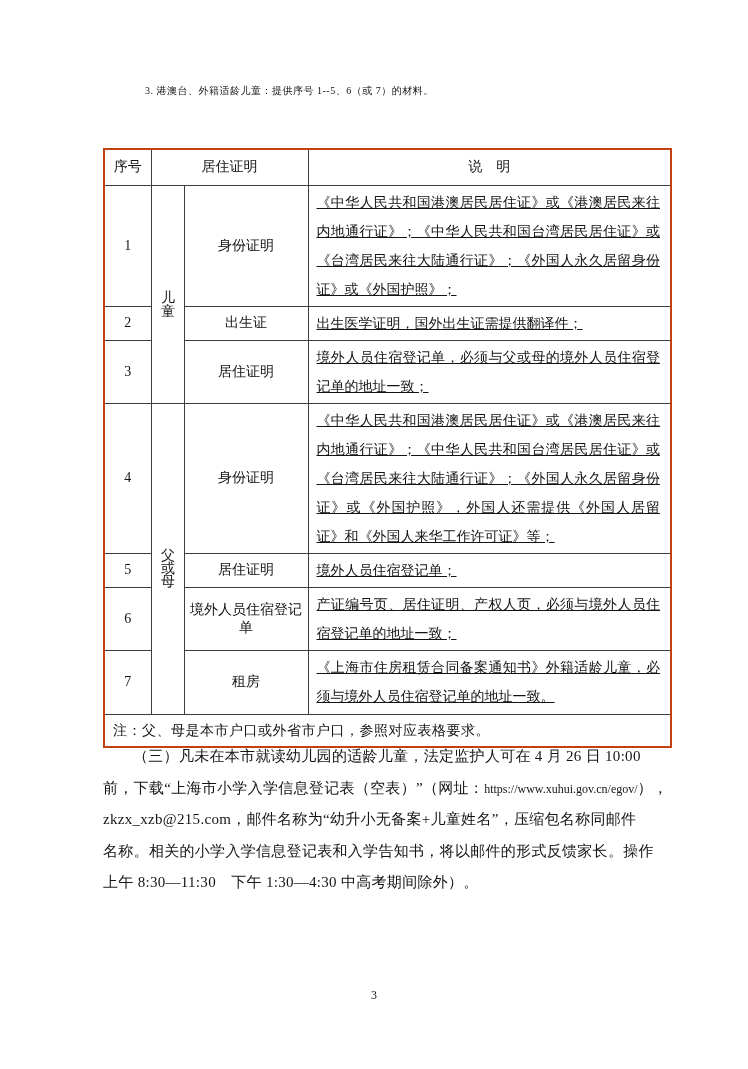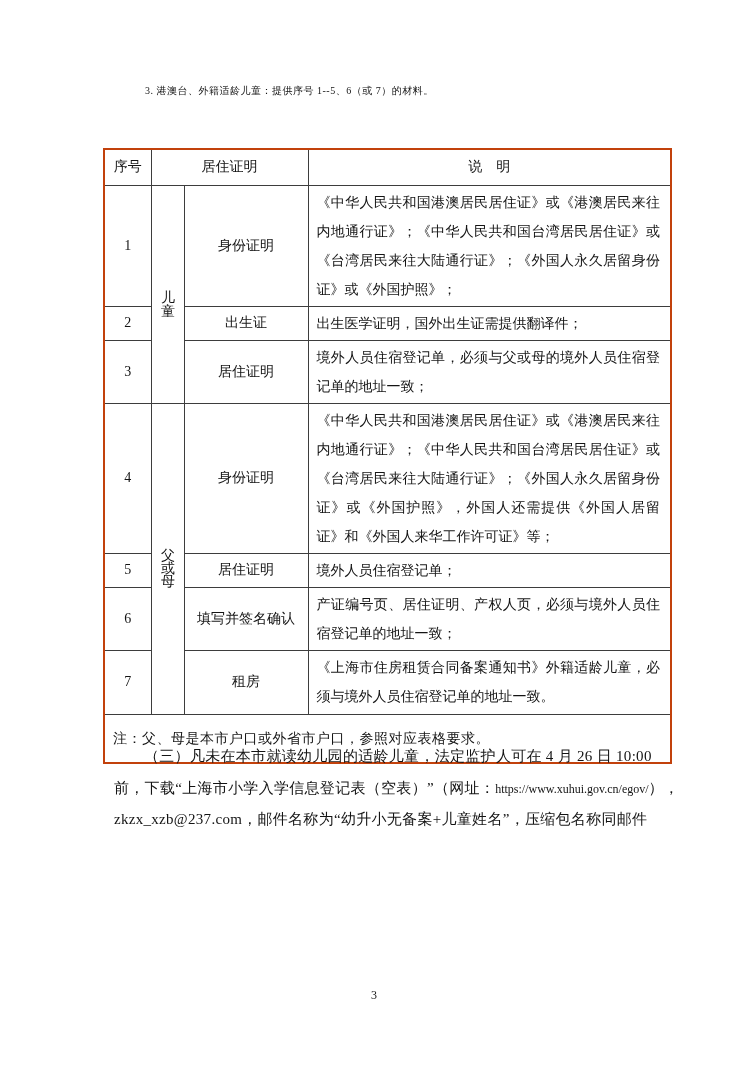--- a/index.html
+++ b/index.html
@@ -35,36 +35,37 @@
   tr.h-r4 { height:150px; }
   tr.h-r5 { height:30px; }
   tr.h-r6 { height:60px; }
   tr.h-r7 { height:64px; }
   tr.h-note { height:28px; }
   .c-center { text-align:center; }
   td.desc {
     text-align:justify;
     line-height:29px;
     padding:2px 10px 2px 8px;
+    text-decoration:underline;
   }
   td.group-cell { text-align:center; padding:0; }
   .vert {
     display:inline-block;
     writing-mode:vertical-lr;
     text-orientation:upright;
     letter-spacing:13px;
   }
   td.note-cell {
     text-align:left;
-    padding:13px 8px;
+    padding:5px 8px;
     line-height:21px;
     letter-spacing:0.5px;
   }
   .para {
-    position:absolute; left:114px; top:741px; width:567px;
+    position:absolute; left:103px; top:741px; width:567px;
     font-size:15px;
   }
   .para .line {
     height:31.5px; line-height:31.5px;
     white-space:nowrap;
     letter-spacing:0.3px;
   }
   .para .indent { padding-left:30px; }
   .url-text { font-size:12px; letter-spacing:0; }
   .page-num {
@@ -112,33 +113,35 @@
     <td class="c-center">身份证明</td>
     <td class="desc">《中华人民共和国港澳居民居住证》或《港澳居民来往内地通行证》；《中华人民共和国台湾居民居住证》或《台湾居民来往大陆通行证》；《外国人永久居留身份证》或《外国护照》，外国人还需提供《外国人居留证》和《外国人来华工作许可证》等；</td>
   </tr>
   <tr class="h-r5">
     <td class="c-center">5</td>
     <td class="c-center">居住证明</td>
     <td class="desc">境外人员住宿登记单；</td>
   </tr>
   <tr class="h-r6">
     <td class="c-center">6</td>
-    <td class="c-center">填写并签名确认</td>
+    <td class="c-center">境外人员住宿登记单</td>
     <td class="desc">产证编号页、居住证明、产权人页，必须与境外人员住宿登记单的地址一致；</td>
   </tr>
   <tr class="h-r7">
     <td class="c-center">7</td>
     <td class="c-center">租房</td>
     <td class="desc">《上海市住房租赁合同备案通知书》外籍适龄儿童，必须与境外人员住宿登记单的地址一致。</td>
   </tr>
   <tr class="h-note">
     <td class="note-cell" colspan="4">注：父、母是本市户口或外省市户口，参照对应表格要求。</td>
   </tr>
 </tbody>
   </table>
 
 <div class="para">
   <div class="line indent">（三）凡未在本市就读幼儿园的适龄儿童，法定监护人可在 4 月 26 日 10:00</div>
   <div class="line"><span>前，下载“上海市小学入学信息登记表（空表）”（网址：</span><span class="url-text">https://www.xuhui.gov.cn/egov/</span><span>），</span></div>
-  <div class="line">zkzx_xzb@237.com，邮件名称为“幼升小无备案+儿童姓名”，压缩包名称同邮件</div>
+  <div class="line">zkzx_xzb@215.com，邮件名称为“幼升小无备案+儿童姓名”，压缩包名称同邮件</div>
+  <div class="line">名称。相关的小学入学信息登记表和入学告知书，将以邮件的形式反馈家长。操作</div>
+  <div class="line">上午 8:30—11:30　下午 1:30—4:30 中高考期间除外）。</div>
 </div>
 
 <div class="page-num">3</div>
 
 </body></html>

